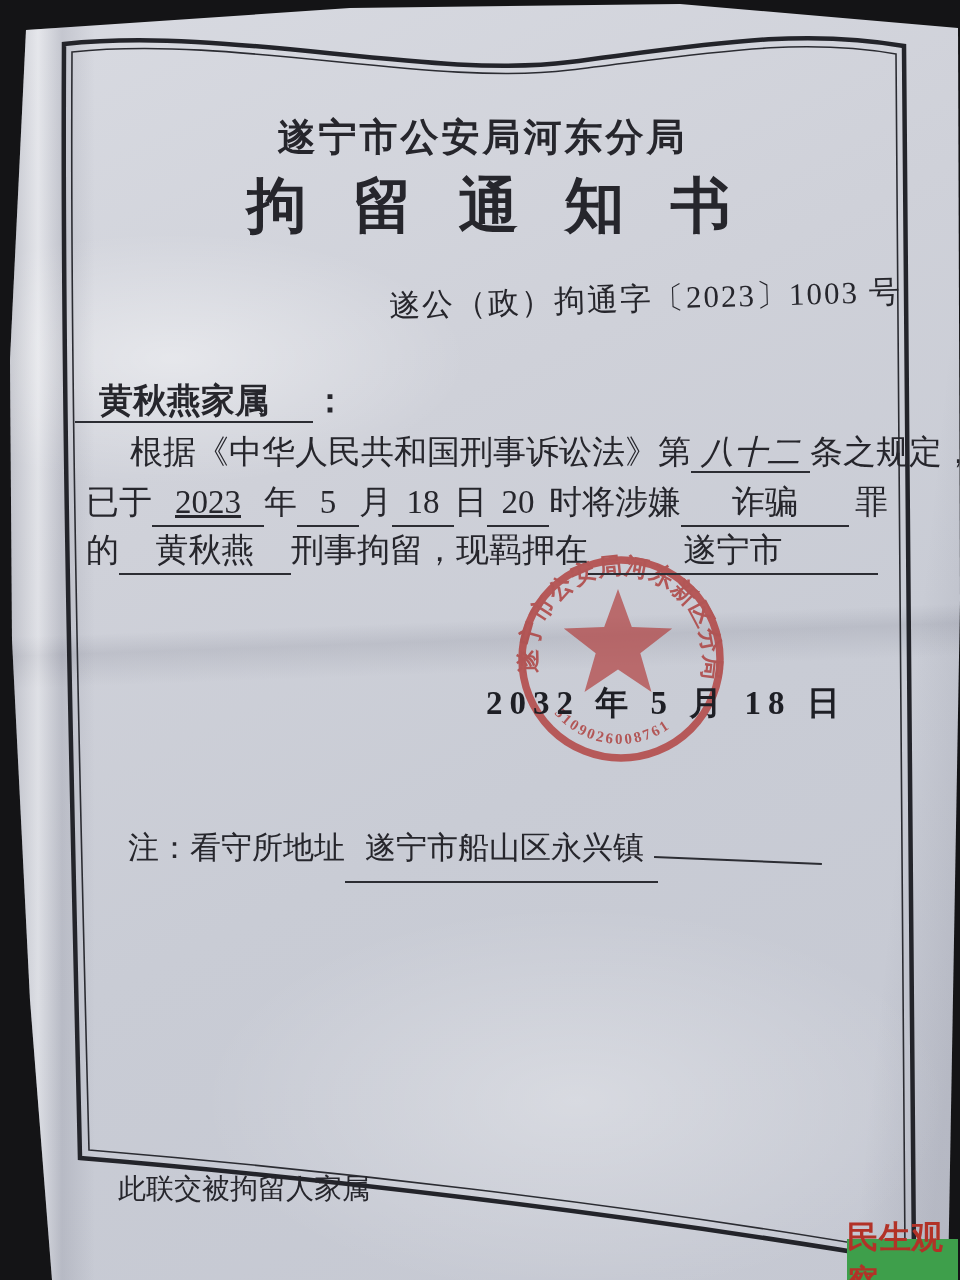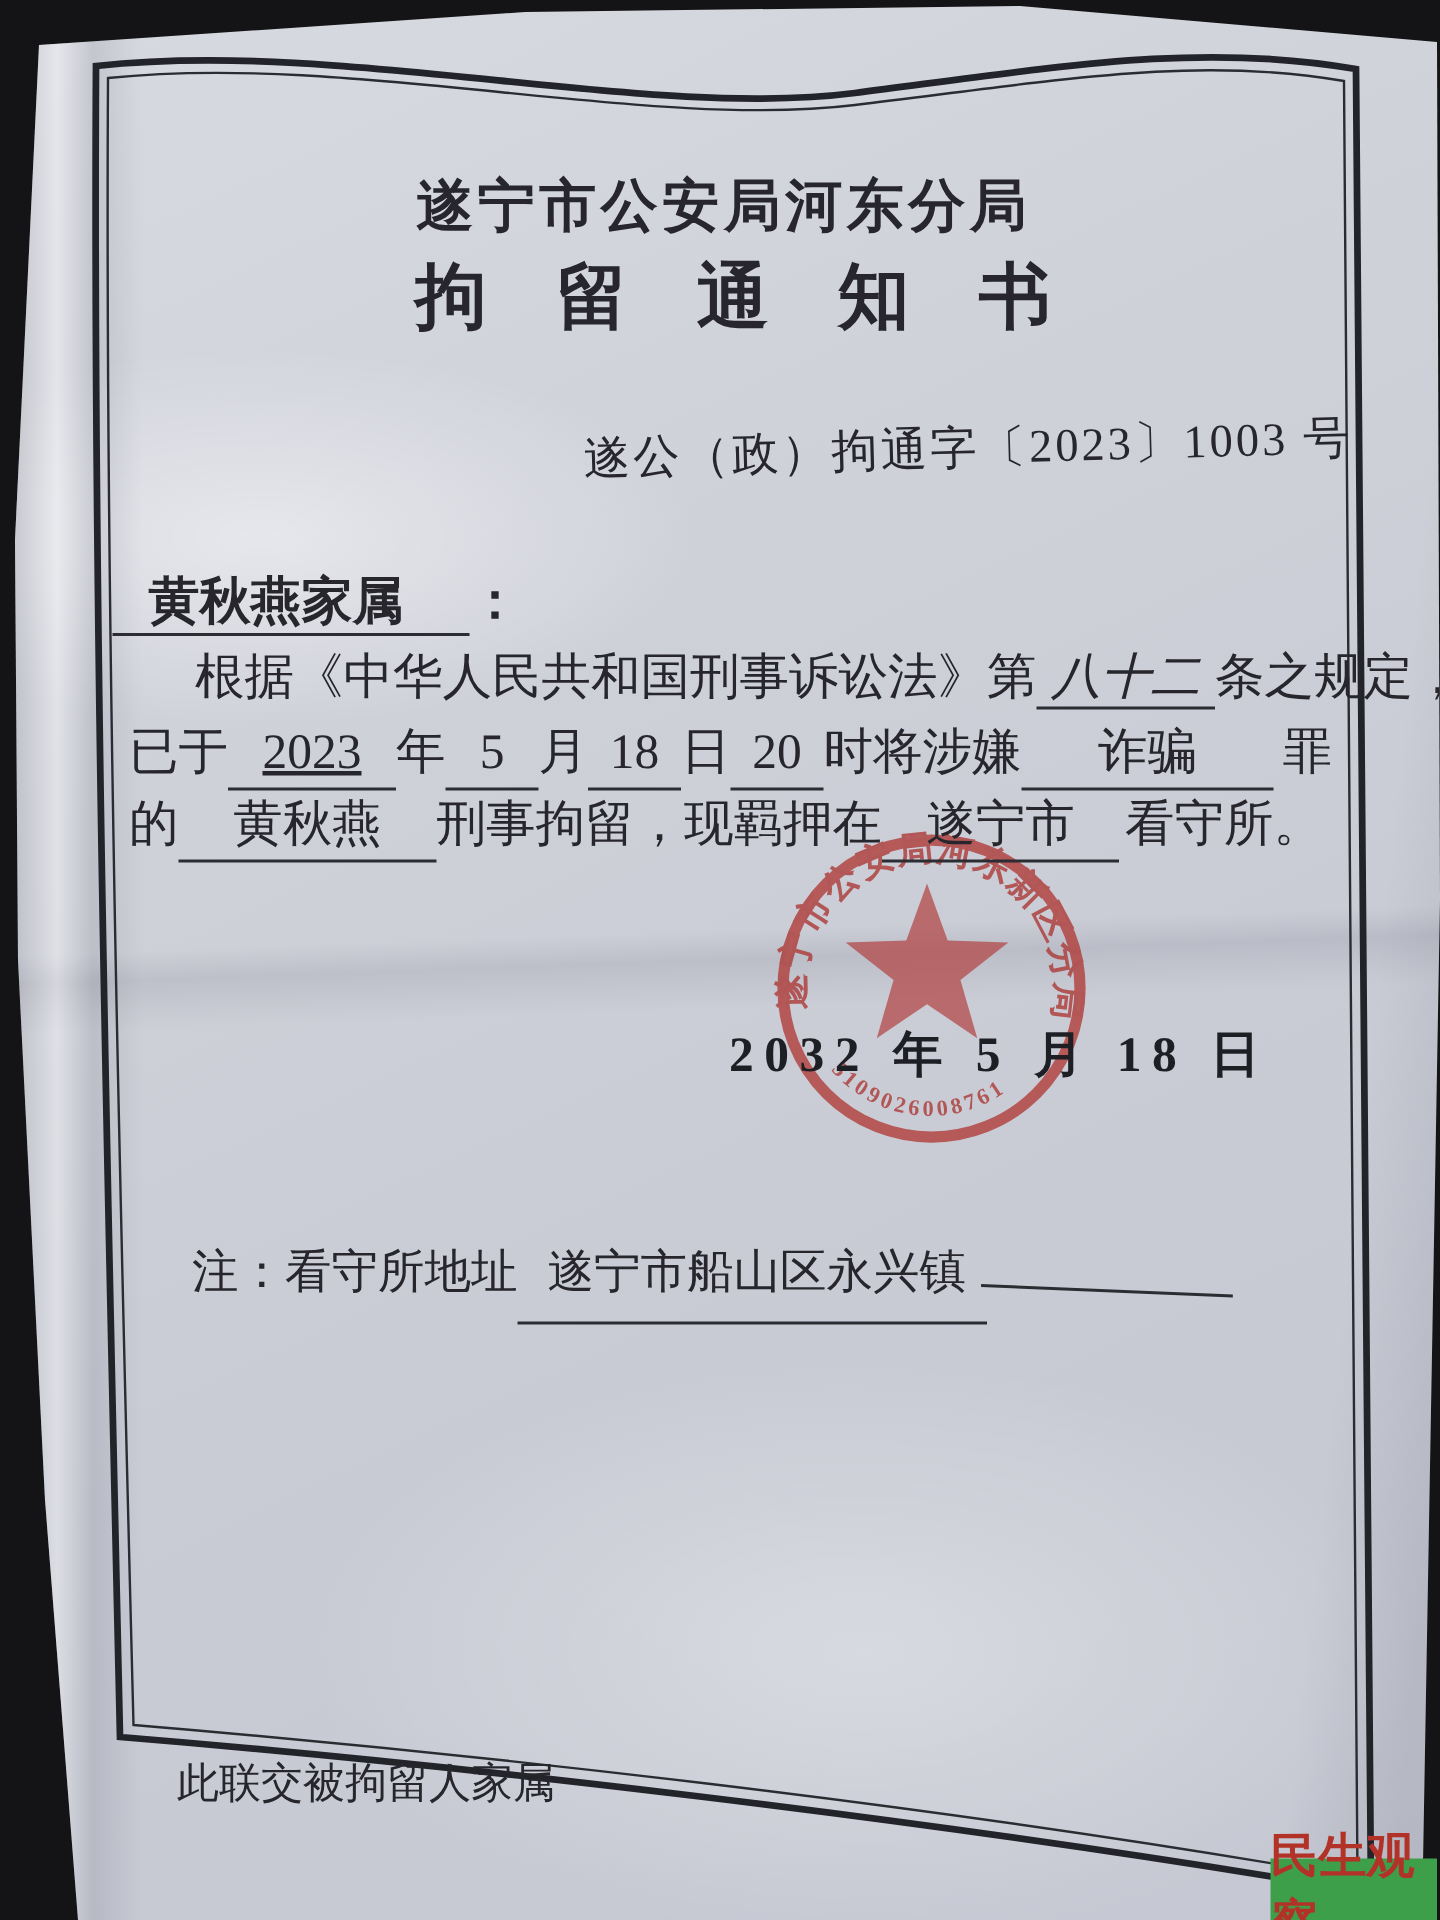--- a/index.html
+++ b/index.html
@@ -18,21 +18,21 @@
   .crease.c1{background:linear-gradient(178deg,transparent 48.5%,rgba(50,52,72,.10) 50%,transparent 52.5%);}
   .crease.c2{background:radial-gradient(ellipse 420px 180px at 18% 28%,rgba(255,255,255,.45),transparent 70%);}
   .crease.c3{background:linear-gradient(90deg,rgba(35,37,55,.16) 0px,rgba(255,255,255,.35) 38px,rgba(60,62,82,.12) 62px,transparent 95px);}
   .crease.c4{background:radial-gradient(ellipse 500px 260px at 60% 86%,rgba(255,255,255,.30),transparent 75%);}
   .crease.c5{background:linear-gradient(96deg,transparent 90%,rgba(40,42,64,.10) 97%);}
   
   svg.frame{position:absolute;left:0;top:0;pointer-events:none;}
   
   .txt{position:absolute;color:#26262c;white-space:nowrap;}
   .agency{left:60px;right:55px;top:112px;text-align:center;font-size:38px;font-weight:700;letter-spacing:3px;}
-  .doctitle{left:72px;right:55px;top:166px;text-align:center;font-size:48px;font-weight:700;letter-spacing:46px;text-indent:46px;}
+  .doctitle{left:72px;right:55px;top:166px;text-align:center;font-size:60px;font-weight:700;letter-spacing:46px;text-indent:46px;}
   .docnum{right:58px;top:278px;font-size:31px;letter-spacing:2px;transform:rotate(-1.6deg);}
   .addressee{left:75px;top:378px;font-size:34px;font-weight:600;}
   .u{border-bottom:2.5px solid #2c2d33;}
   .addressee .u{padding:0 44px 2px 24px;}
   .bodyline{left:86px;top:0;font-size:33px;font-weight:500;line-height:1.3;}
   .l1{top:431px;}
   .l1 .lead{margin-left:44px;}
   .l1 .u{padding:0 10px 1px 10px;font-style:italic;}
   .l2{top:481px;left:86px;width:802px;display:flex;align-items:baseline;}
   .l2 .u{text-align:center;padding-bottom:1px;}
@@ -109,21 +109,20 @@
       <span>时将涉嫌</span>
       <span class="u crime">诈骗</span>
       <span>罪</span>
     </div>
 
   <div class="txt bodyline l3">
       <span>的</span>
       <span class="u pname">黄秋燕</span>
       <span>刑事拘留，现羁押在</span>
       <span class="u place">遂宁市</span>
-      <span>看守所。</span>
     </div>
 
   <div class="txt sdate">2032 年 5 月 18 日</div>
 
   <div class="txt note"><span>注：看守所地址</span><span class="u">遂宁市船山区永兴镇</span><span class="trail"></span></div>
 
   <div class="txt copynote">此联交被拘留人家属</div>
 </div>
 
 <div class="watermark" style="background: rgb(62, 159, 75); color: rgb(178, 50, 39);">民生观察</div>

